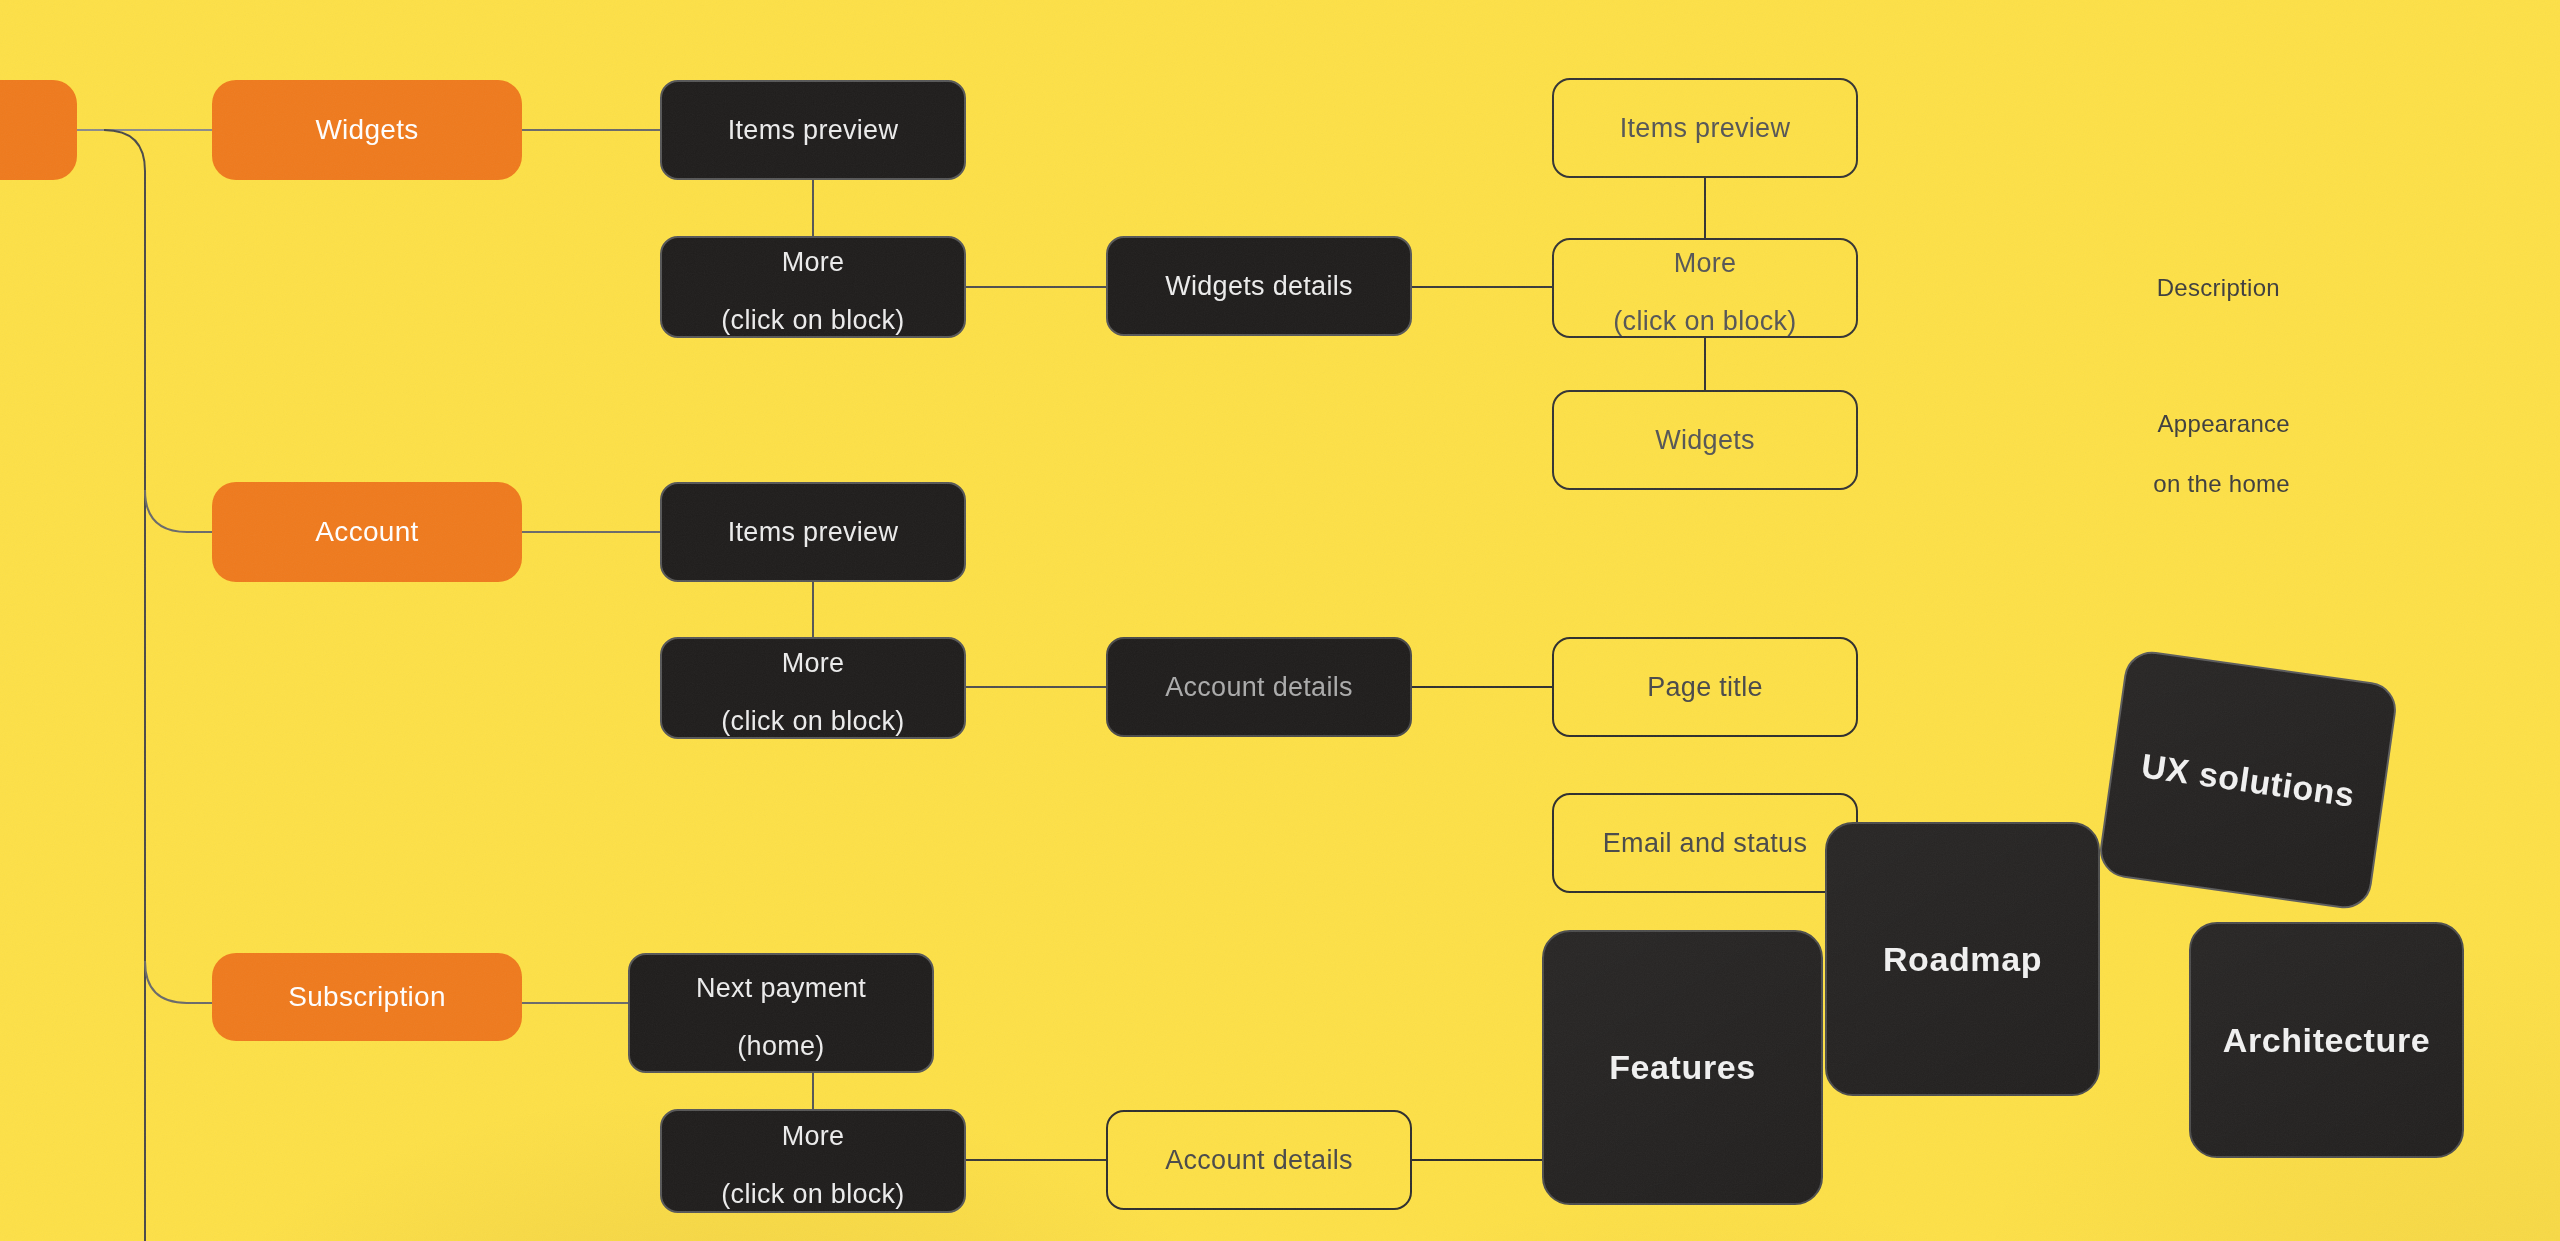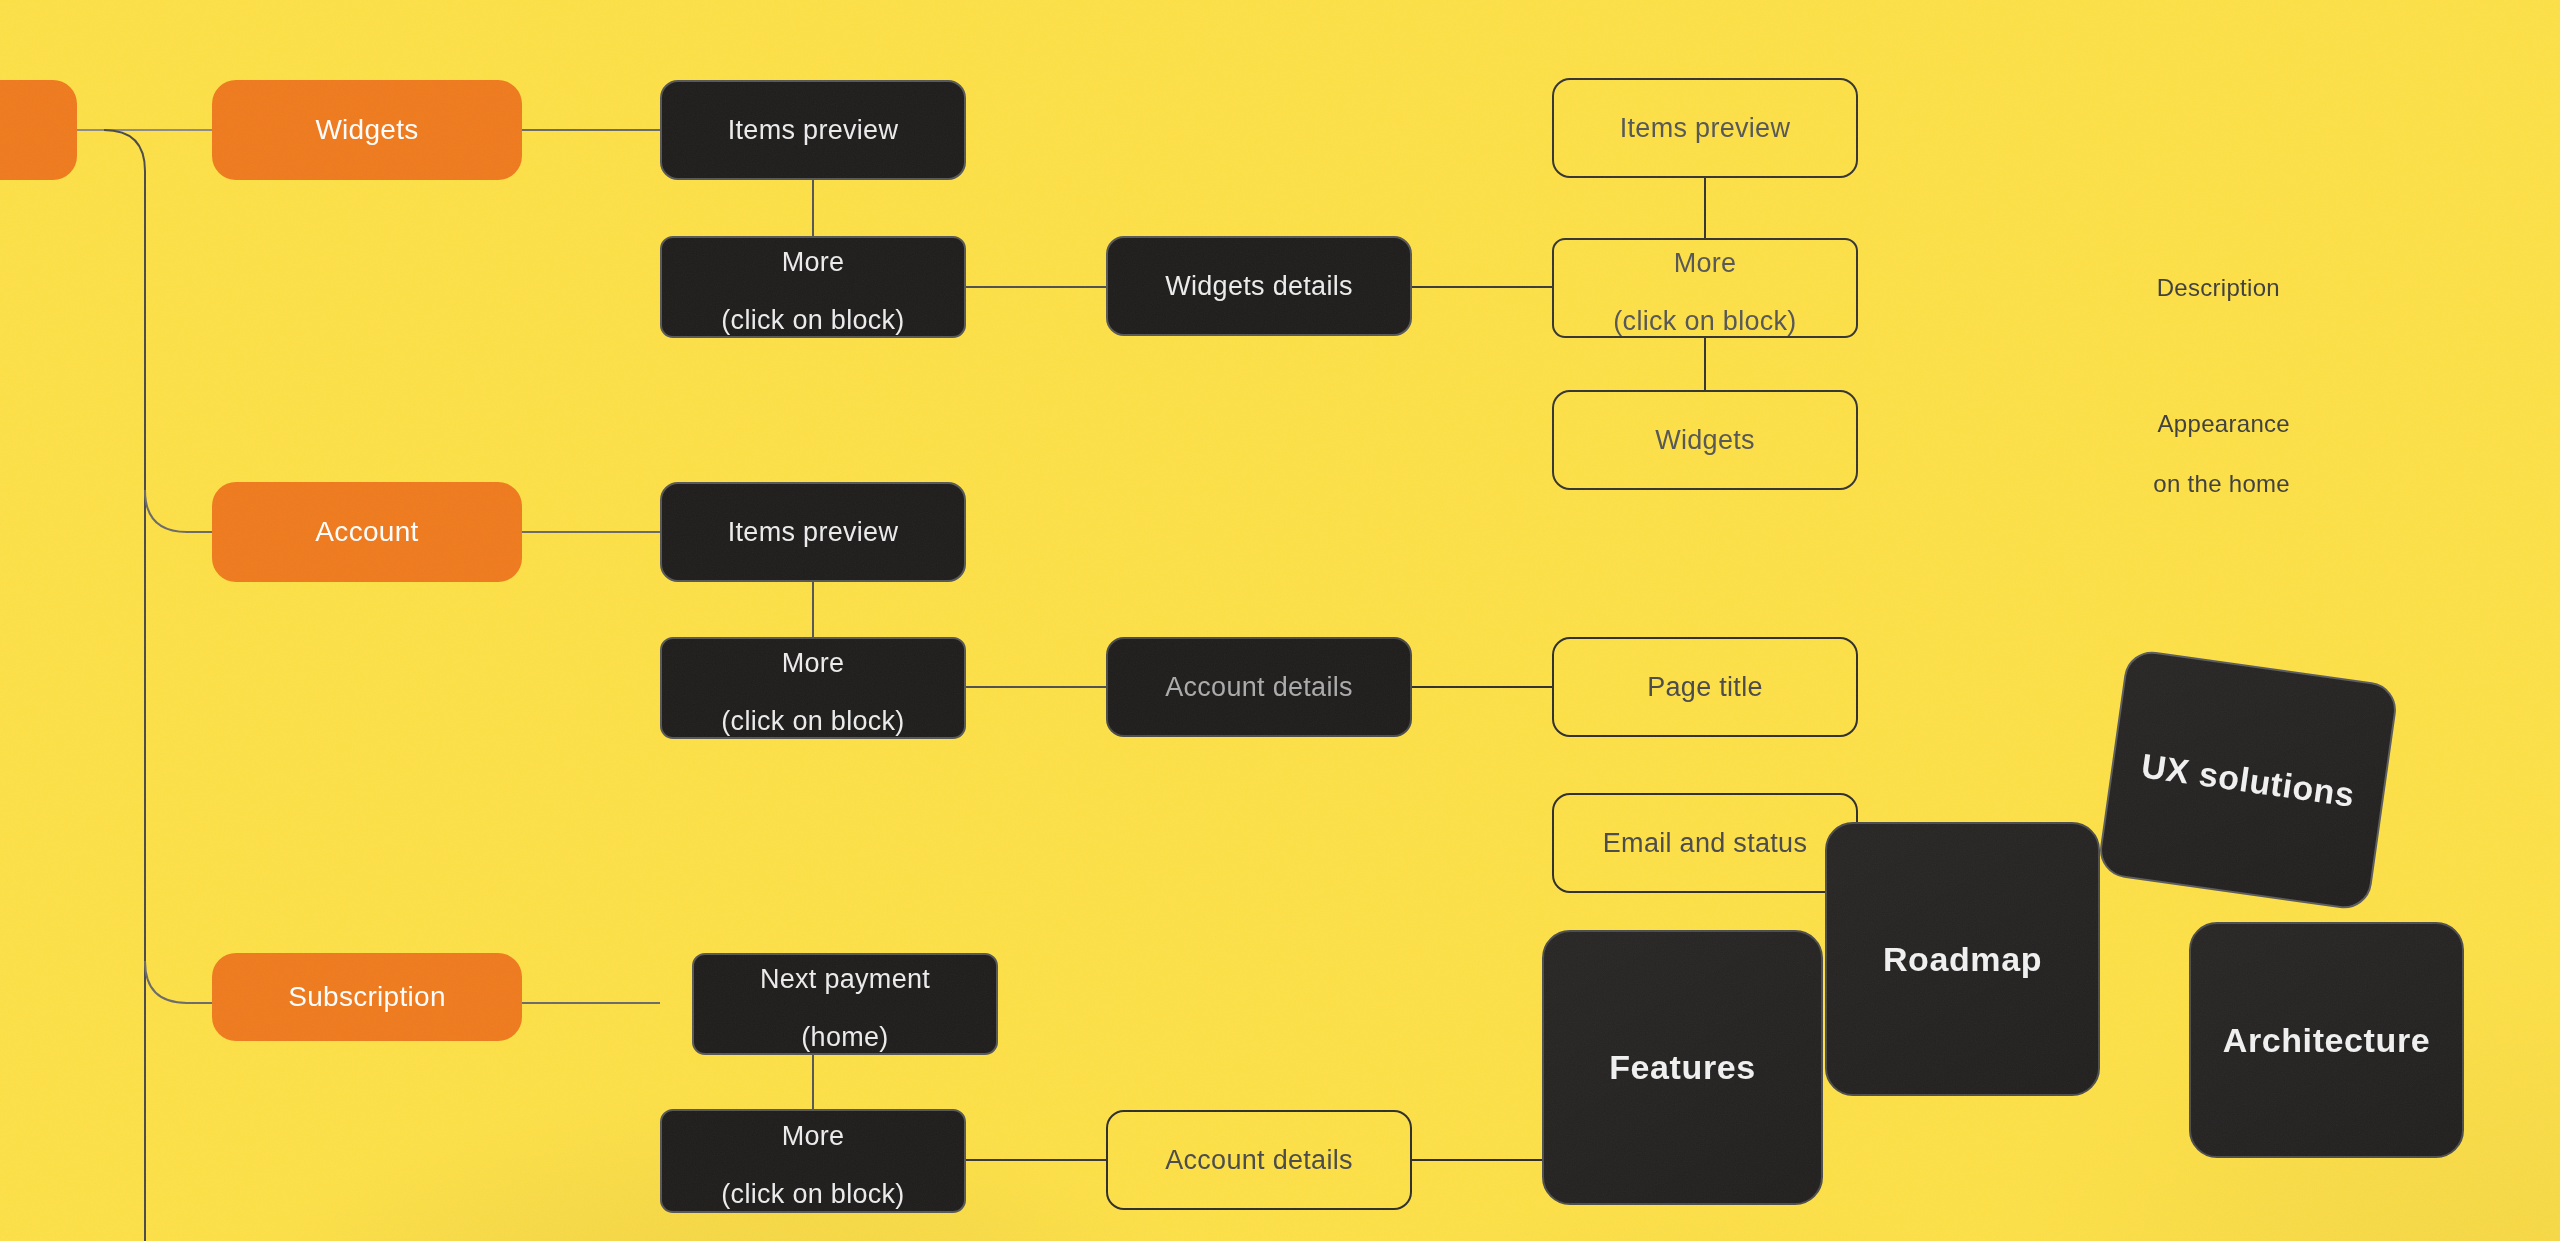--- a/index.html
+++ b/index.html
@@ -17,21 +17,21 @@
   }
   .noise{position:absolute;inset:0;width:100%;height:100%;opacity:.05;pointer-events:none;}
   svg.wires{position:absolute;left:0;top:0;}
   .node{
     position:absolute;display:flex;align-items:center;justify-content:center;
     box-sizing:border-box;text-align:center;
     border:2px solid var(--node_border);border-radius:18px;
     background:#1f1d1c;color:var(--node_text);
     font-size:27px;letter-spacing:.3px;
   }
-  .node.two{flex-direction:column;line-height:58px;padding-top:8px;border-radius:13px;}
+  .node.two{flex-direction:column;line-height:58px;padding-top:8px;}
   .node.bright{color:#ececec;}
   .node.dim{color:#ababab;border-color:#4a4a4a;}
   .node.faded{border-color:var(--faded_border);color:var(--faded_text);background:transparent;}
   .node.faded2{border-color:#2e2e2e;color:#4a4a4a;background:transparent;}
   .orange{
     position:absolute;display:flex;align-items:center;justify-content:center;
     box-sizing:border-box;border-radius:24px;border:none;
     background:var(--accent_orange);color:#ffffff;font-size:28px;letter-spacing:.3px;
   }
   .ghost-text{
@@ -132,21 +132,21 @@
   <div class="node faded2" style="left:1552px;top:637px;width:306px;height:100px;">
     <span>Page title</span>
   </div>
   <div class="node faded2" style="left:1552px;top:793px;width:306px;height:100px;">
     <span>Email and status</span>
   </div>
 
   <div class="orange" style="left:212px;top:953px;width:310px;height:88px;">
     <span>Subscription</span>
   </div>
-  <div class="node bright two" style="left:692px;top:953px;width:306px;height:102px;">
+  <div class="node bright two" style="left:628px;top:953px;width:306px;height:120px;">
     <span>Next payment</span>
     <span>(home)</span>
   </div>
   <div class="node bright two" style="left:660px;top:1109px;width:306px;height:104px;">
     <span>More</span>
     <span>(click on block)</span>
   </div>
   <div class="node faded2" style="left:1106px;top:1110px;width:306px;height:100px;">
     <span>Account details</span>
   </div>

